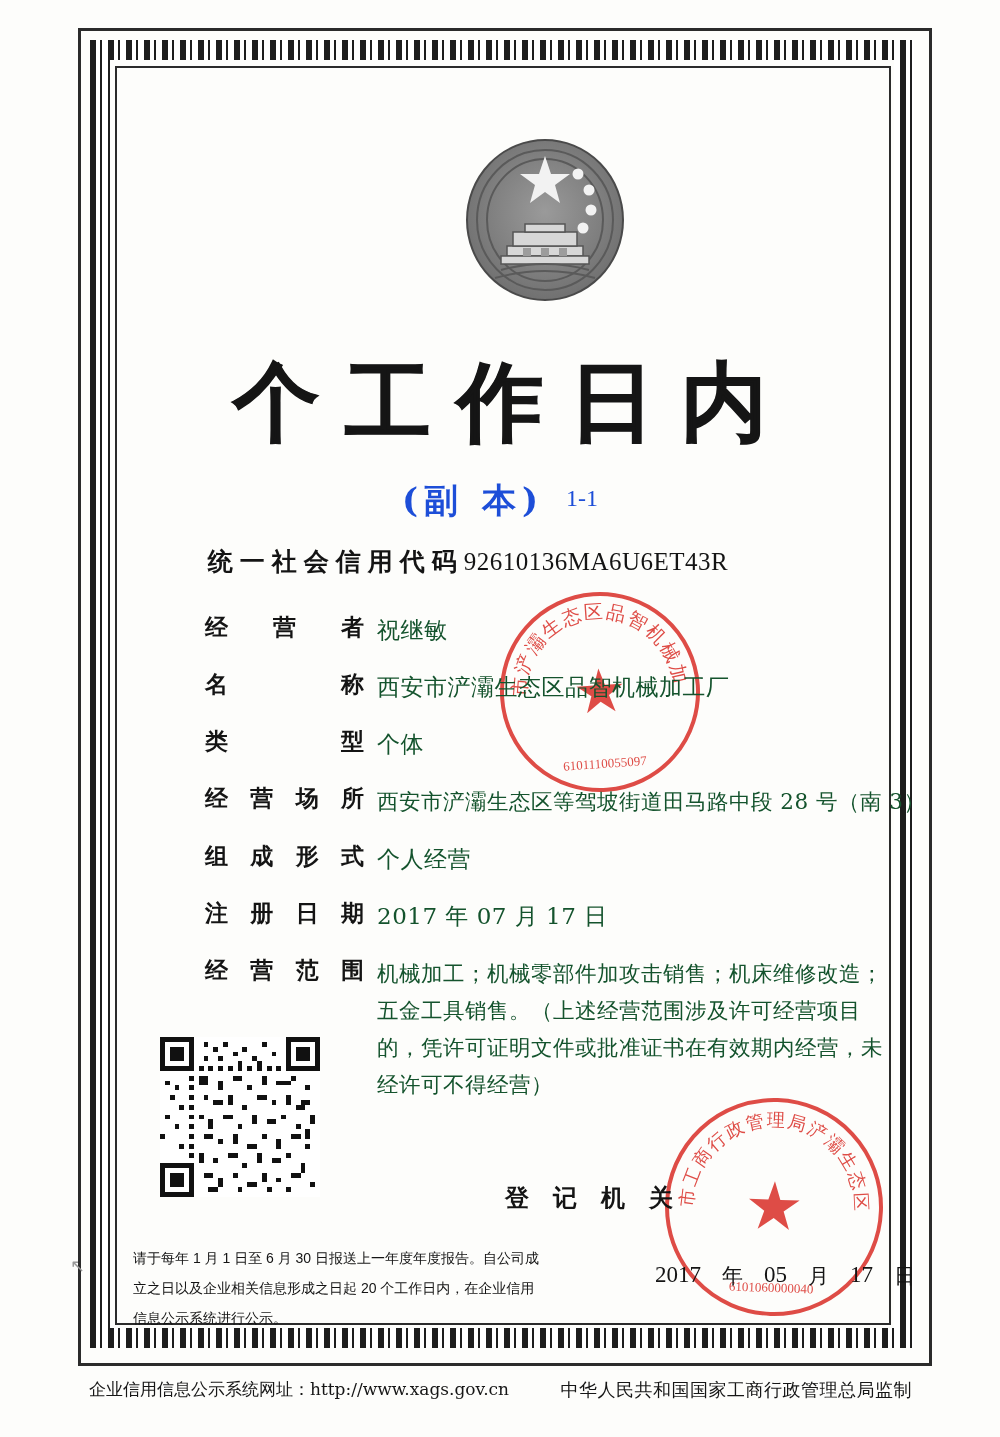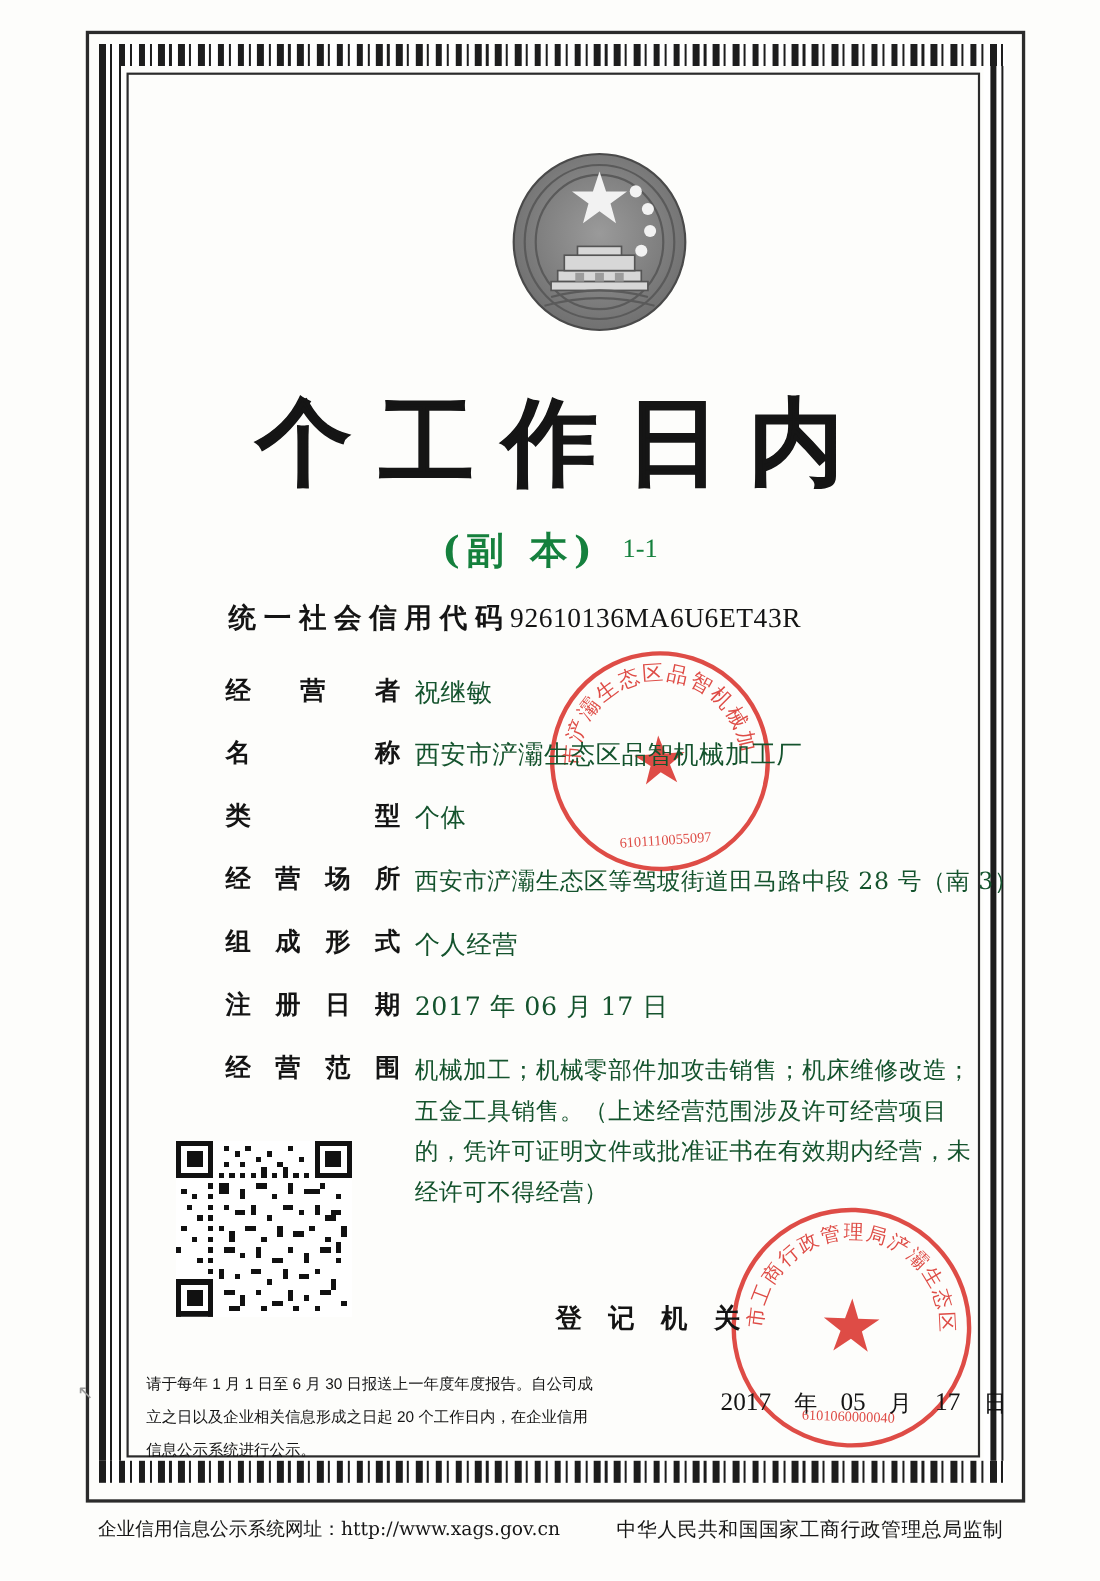--- a/index.html
+++ b/index.html
@@ -78,21 +78,21 @@
     text-indent: 26px;
     color: #151515;
     -webkit-text-stroke: 1px #151515;
   }
   .subtitle-row {
     position: absolute;
     left: 0;
     top: 478px;
     width: 1000px;
     text-align: center;
-    color: #15803d;
+    color: #1d4ed8;
   }
   .subtitle {
     font-family: "DejaVu Serif", serif;
     font-size: 34px;
     font-weight: 700;
     letter-spacing: 6px;
   }
   .copy-no {
     font-family: "Liberation Serif", serif;
     font-size: 24px;
@@ -407,21 +407,21 @@
       <div class="field-value">个人经营</div>
     </div>
 
     <div class="field-row">
       <div class="field-label">
         <span>注</span>
         <span>册</span>
         <span>日</span>
         <span>期</span>
       </div>
-      <div class="field-value">2017 年 06 月 17 日</div>
+      <div class="field-value">2017 年 07 月 17 日</div>
     </div>
 
     <div class="field-row">
       <div class="field-label">
         <span>经</span>
         <span>营</span>
         <span>范</span>
         <span>围</span>
       </div>
       <div class="field-value small" style="width:520px">机械加工；机械零部件加攻击销售；机床维修改造；五金工具销售。（上述经营范围涉及许可经营项目的，凭许可证明文件或批准证书在有效期内经营，未经许可不得经营）</div>

